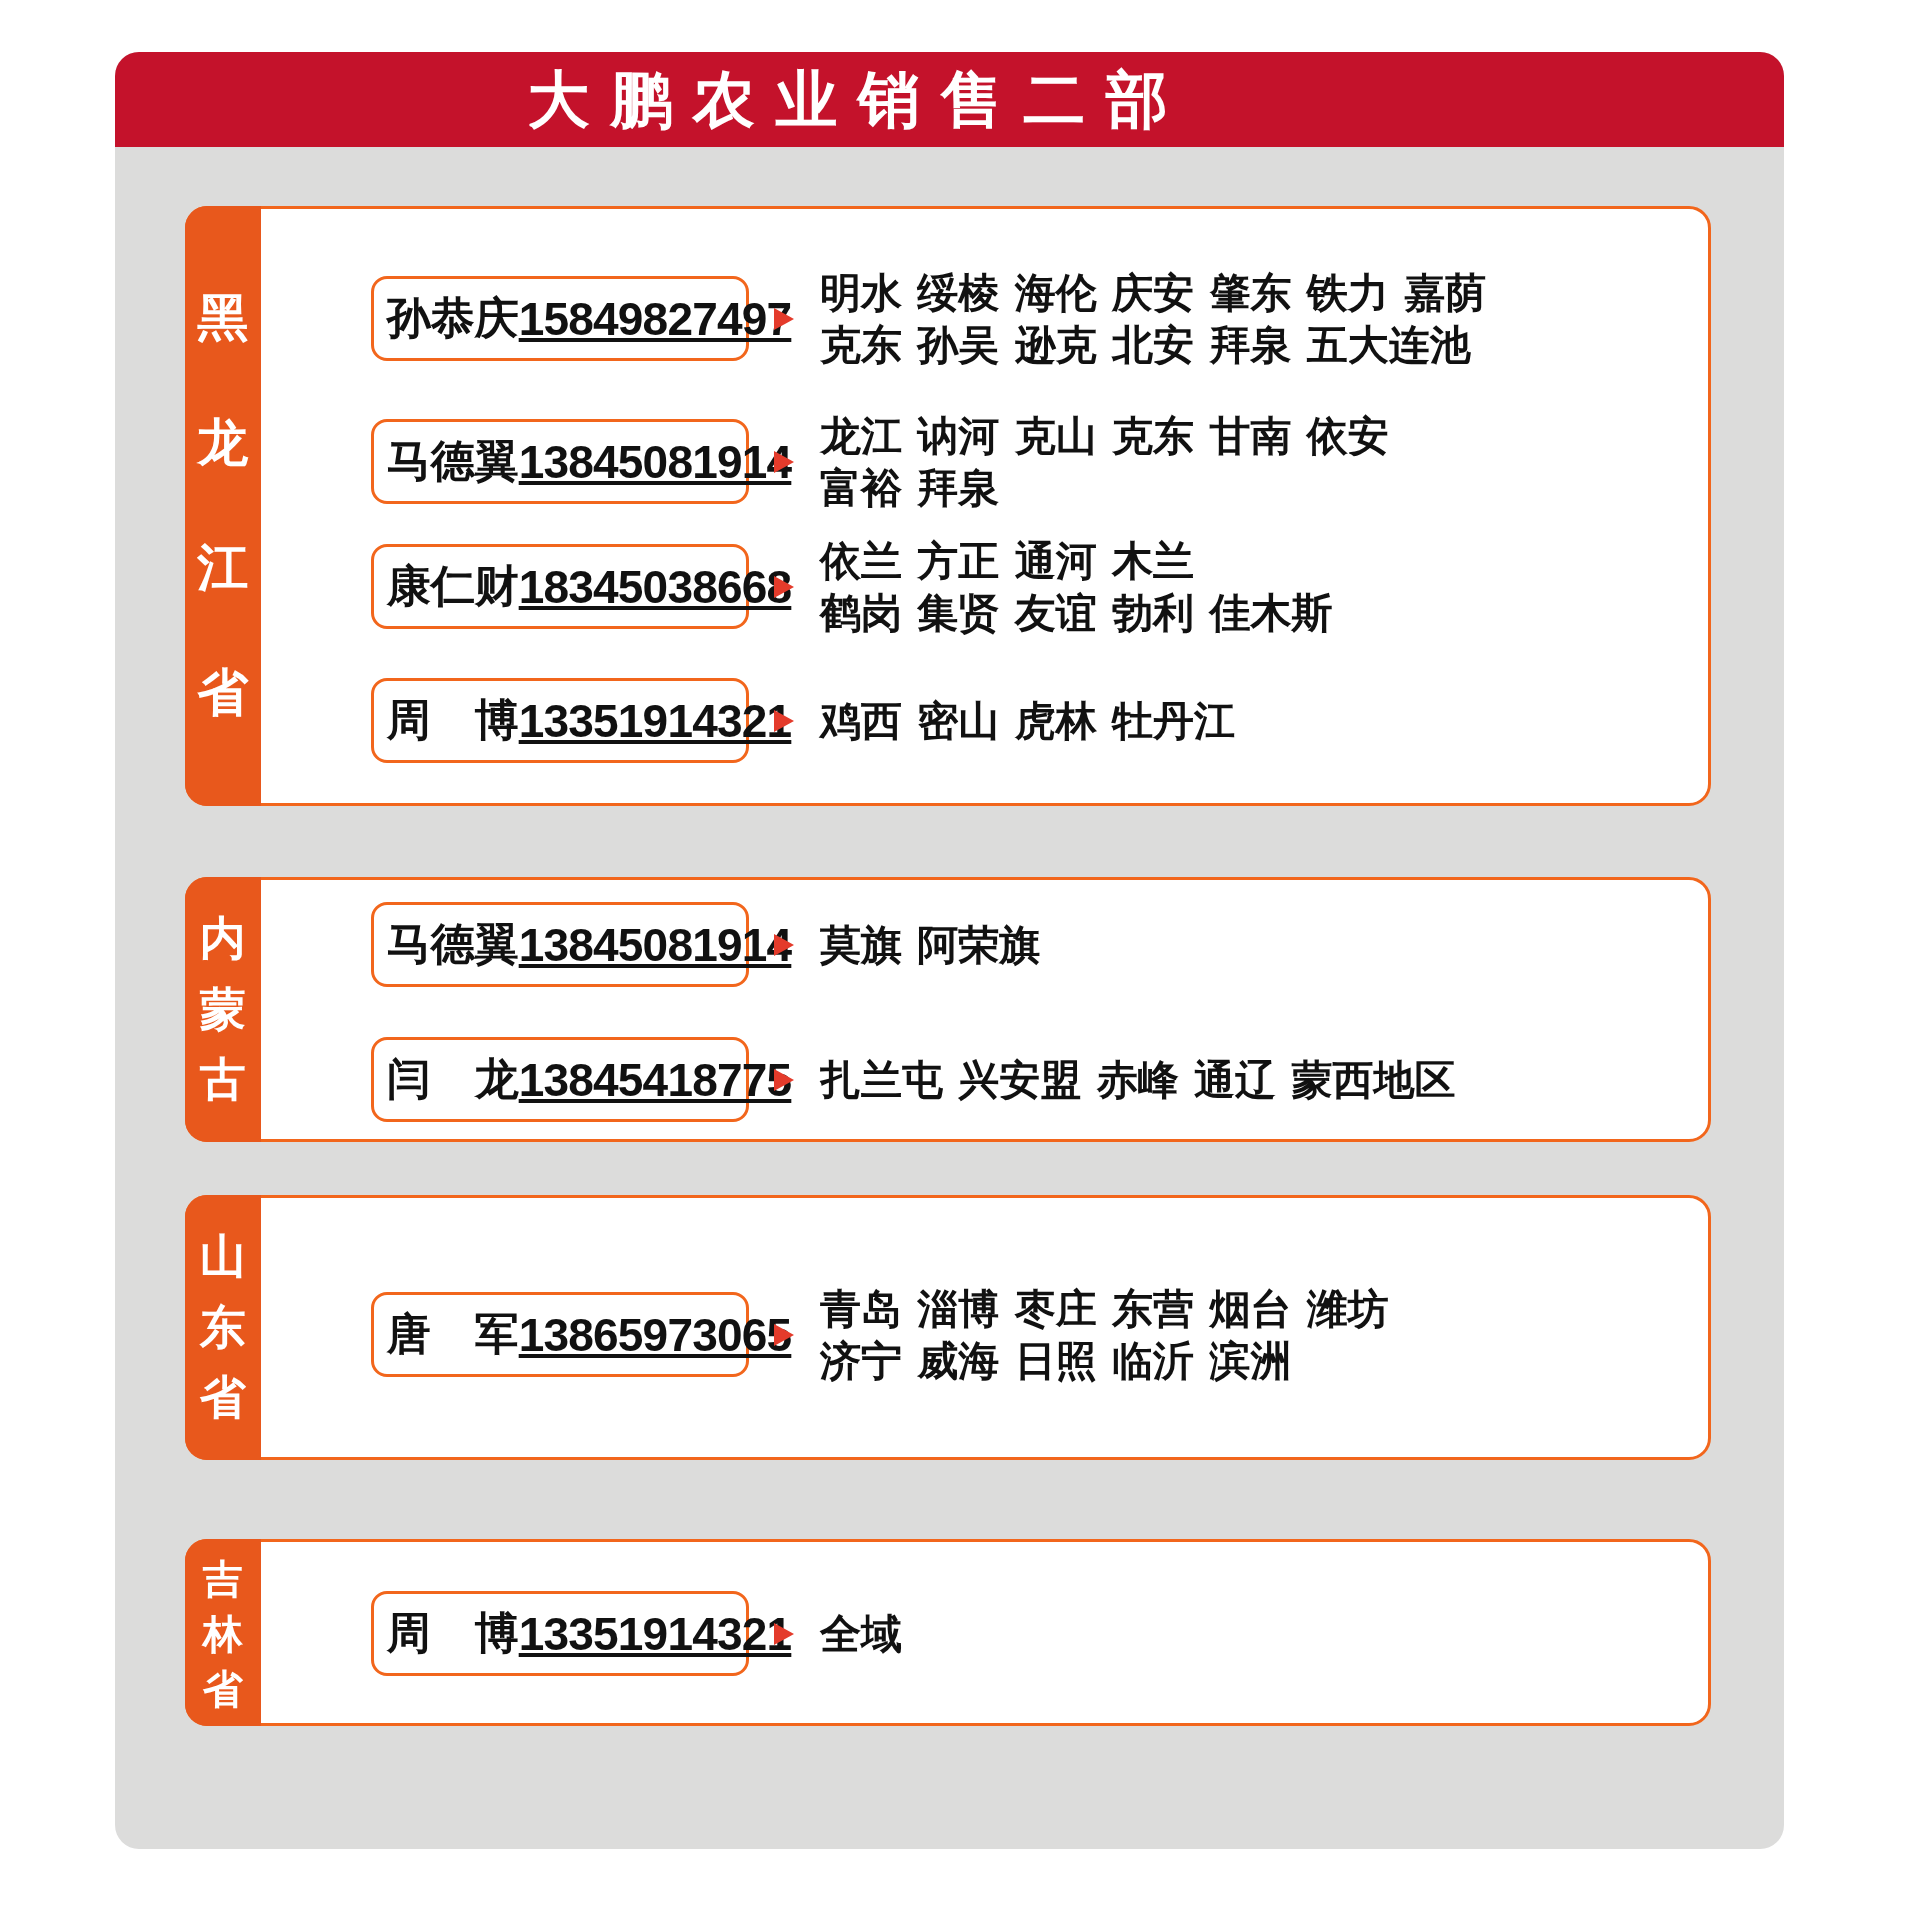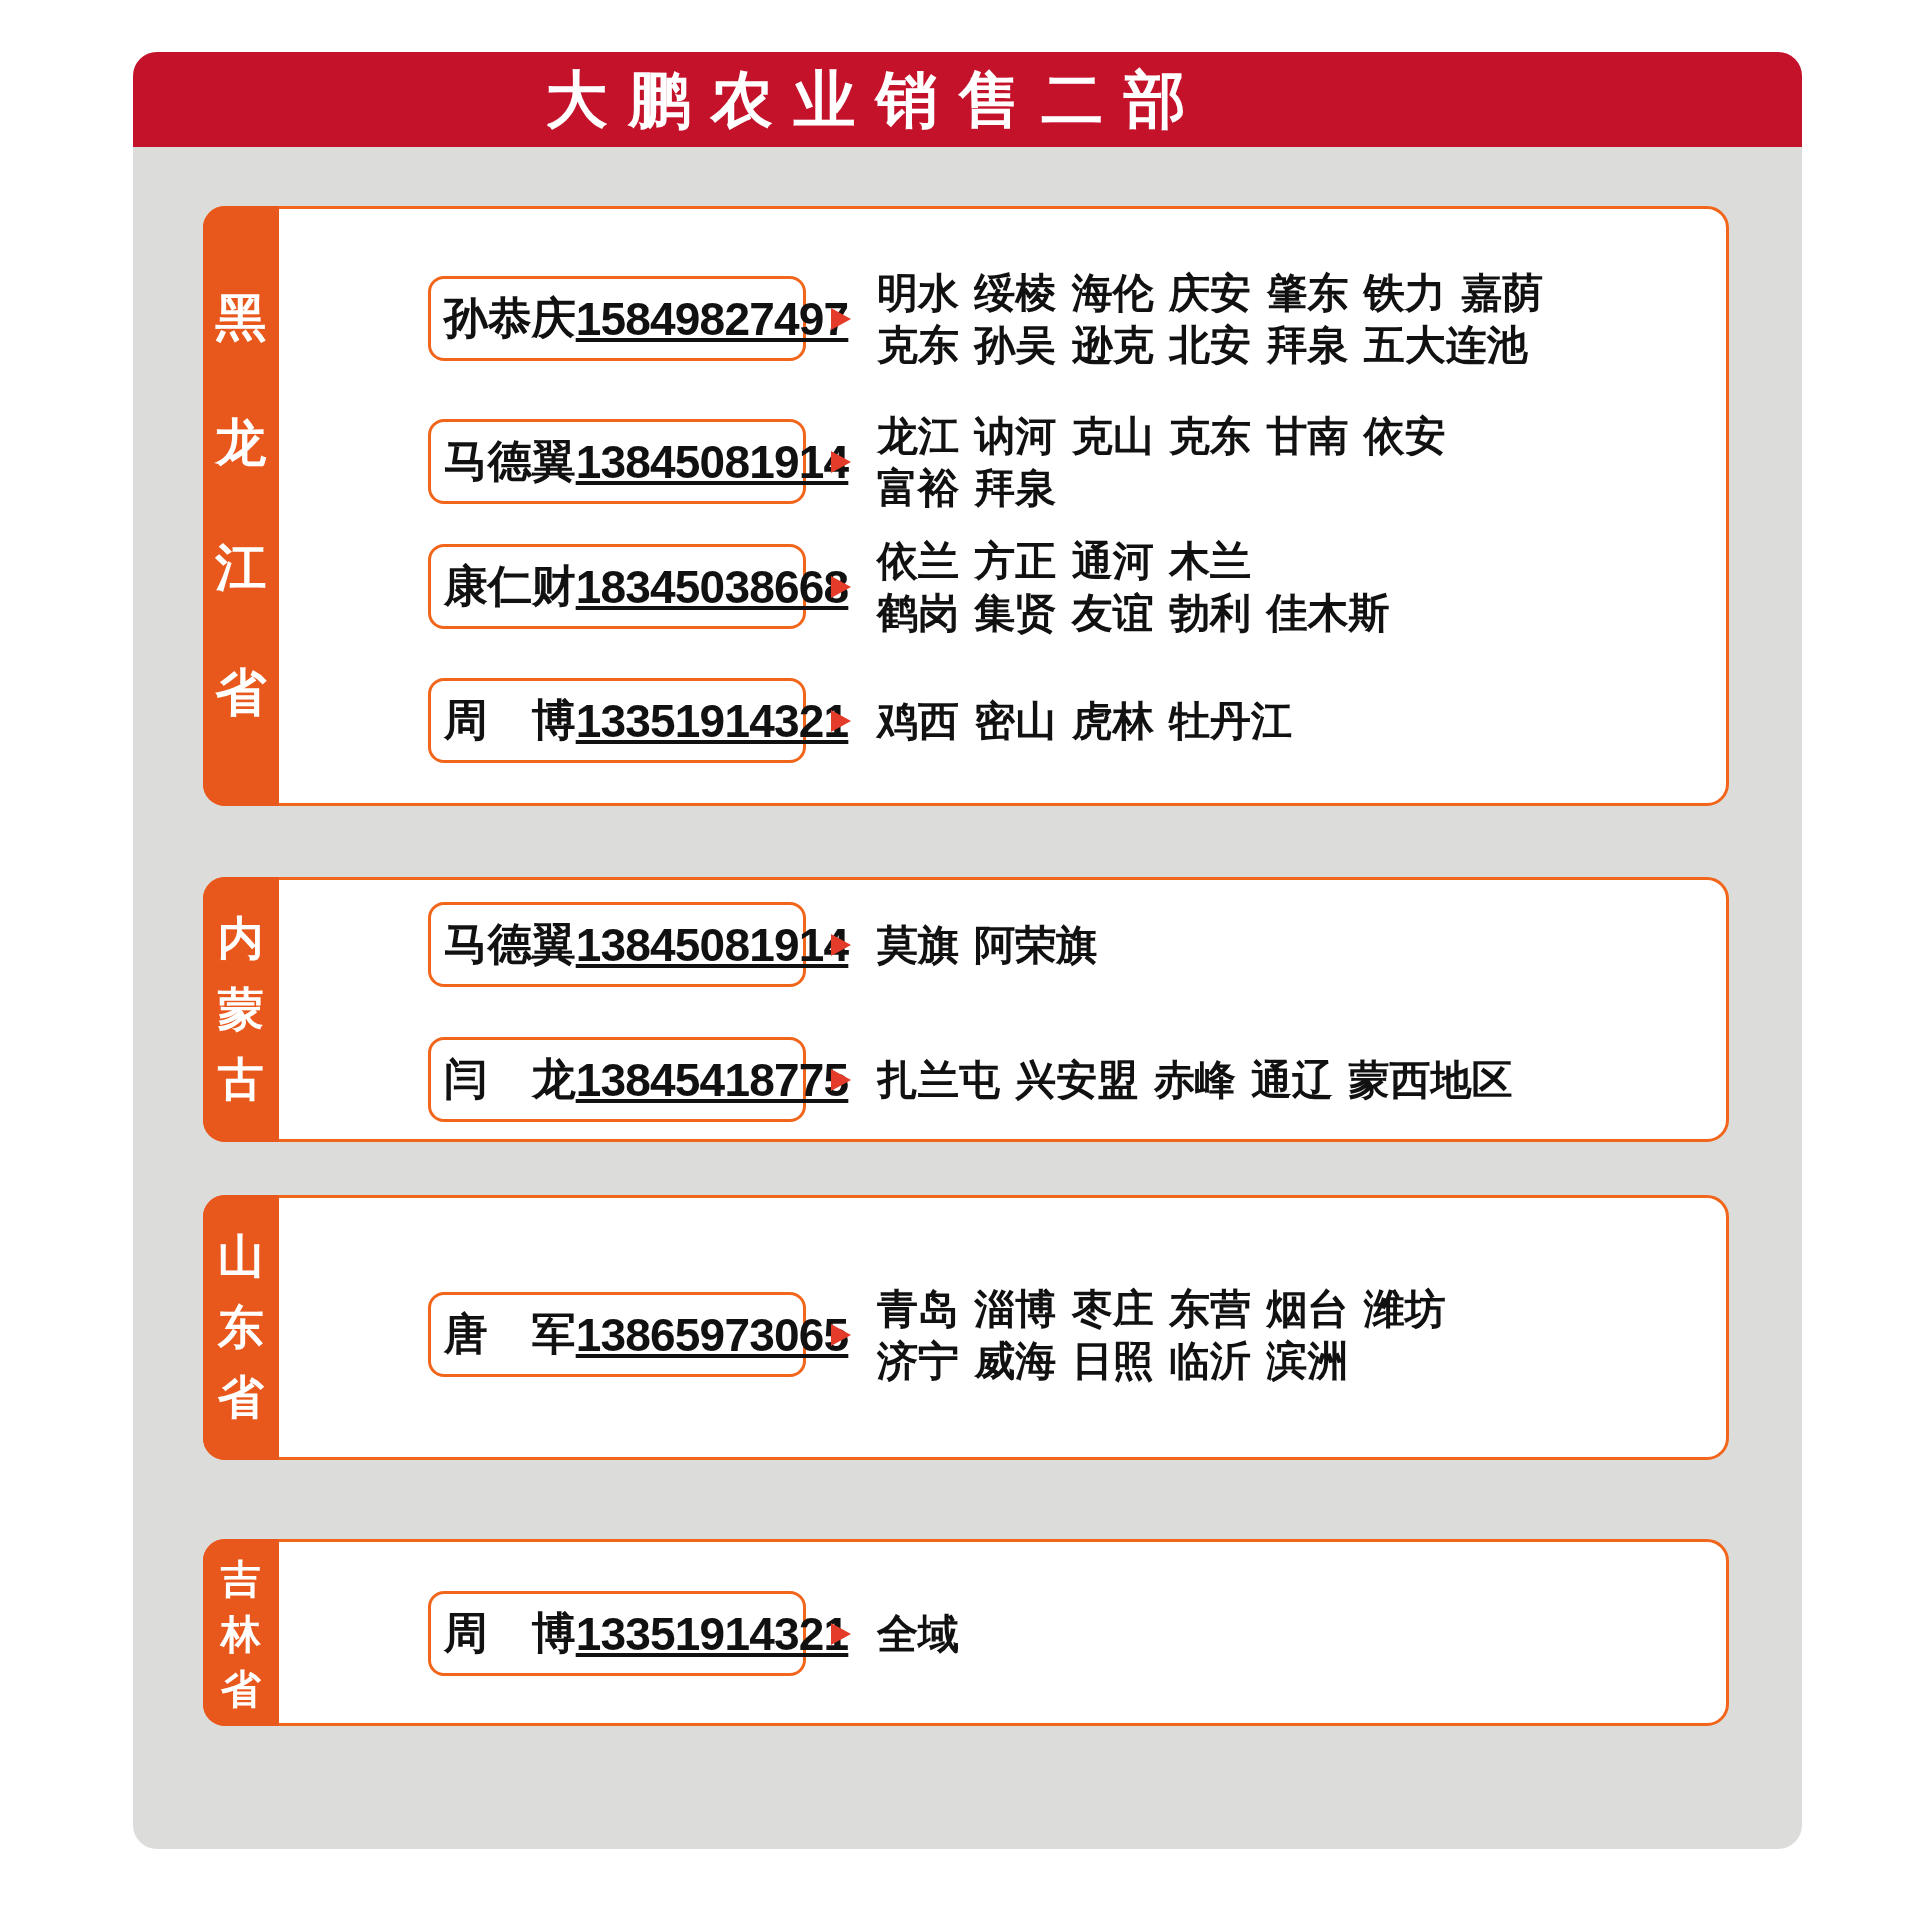--- a/index.html
+++ b/index.html
@@ -9,21 +9,21 @@
     --triangle-red:#E43B2B;
     --panel-gray:#DCDCDB;
     --text-black:#111111;
     --title-white:#FFFFFF;
   }
   *{margin:0;padding:0;box-sizing:border-box;}
   html,body{width:1906px;height:1923px;background:#FFFFFF;
     font-family:"Liberation Sans","DejaVu Sans",sans-serif;}
   body{position:relative;overflow:hidden;}
 
-  .panel{position:absolute;left:133px;top:52px;width:1669px;height:1797px;
+  .panel{position:absolute;left:115px;top:52px;width:1669px;height:1797px;
     background:var(--panel-gray);border-radius:24px;padding-left:8px;}
   .panel-header{position:absolute;left:0;top:0;width:100%;height:95px;
     background:var(--header-red);border-radius:24px 24px 0 0;
     display:flex;align-items:center;justify-content:center;}
   .panel-title{color:var(--title-white);font-size:62px;font-weight:bold;
     letter-spacing:20.6px;padding-right:183px;white-space:nowrap;}
 
   .province-card{position:absolute;left:70px;width:1526px;background:#FFFFFF;
     border:3.2px solid var(--border-orange);border-radius:22px;}
   .s1{top:154px;height:600px;}
@@ -37,21 +37,21 @@
   .tab-label{display:flex;flex-direction:column;justify-content:space-evenly;
     align-items:center;height:100%;width:100%;color:#FFFFFF;font-weight:bold;
     padding:22px 0;}
   .s1 .tab-label{font-size:51px;}
   .s2 .tab-label,.s3 .tab-label{font-size:46px;}
   .s4 .tab-label{font-size:40px;padding:12.7px 0;}
 
   .row{position:absolute;left:183px;height:85px;display:flex;align-items:center;}
   .contact-box{width:378px;height:85px;border:3.2px solid var(--border-orange);
     border-radius:16px;background:#FFFFFF;display:flex;align-items:center;
-    justify-content:space-between;padding:0 12.7px;flex:0 0 auto;margin-left:39px;}
+    justify-content:space-between;padding:0 12.7px;flex:0 0 auto;}
   .cname{font-size:44px;font-weight:bold;color:var(--text-black);white-space:nowrap;}
   .cphone{font-size:46px;font-weight:bold;color:var(--text-black);
     letter-spacing:-0.8px;white-space:nowrap;text-decoration:underline;}
   .tri{width:0;height:0;border-left:20px solid var(--triangle-red);
     border-top:11px solid transparent;border-bottom:11px solid transparent;
     margin:0 17.5px 0 25.4px;flex:0 0 auto;}
   .regions{font-size:41px;font-weight:bold;color:var(--text-black);
     line-height:52px;word-spacing:4px;white-space:nowrap;margin-left:8px;}
 </style>
 </head>

